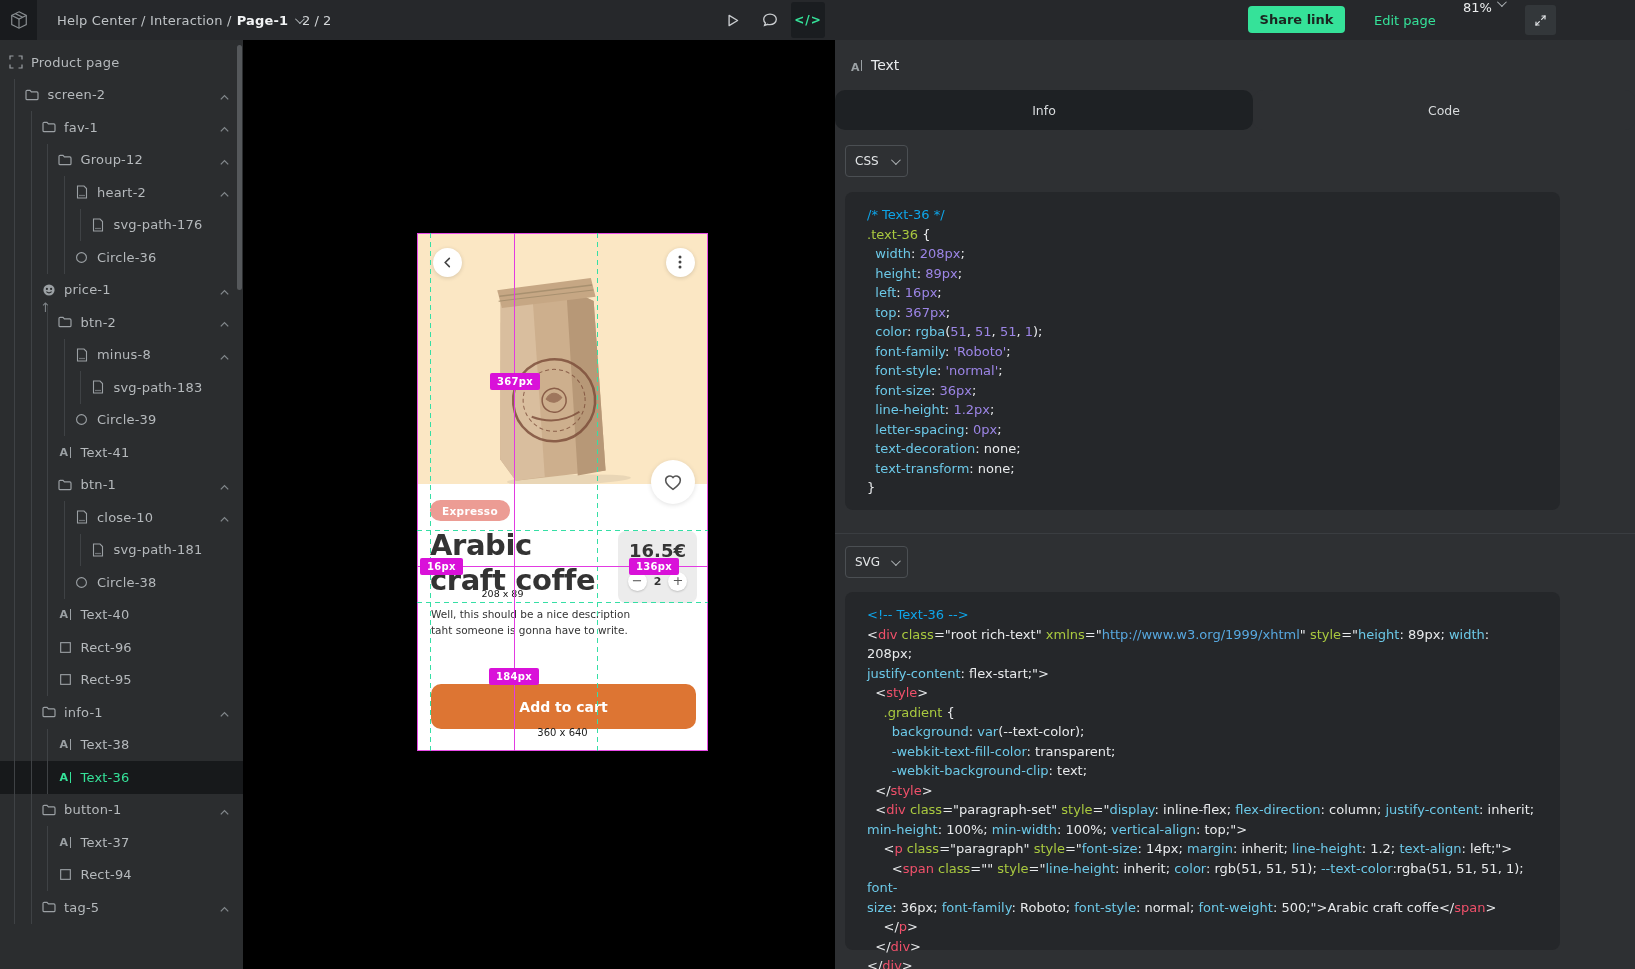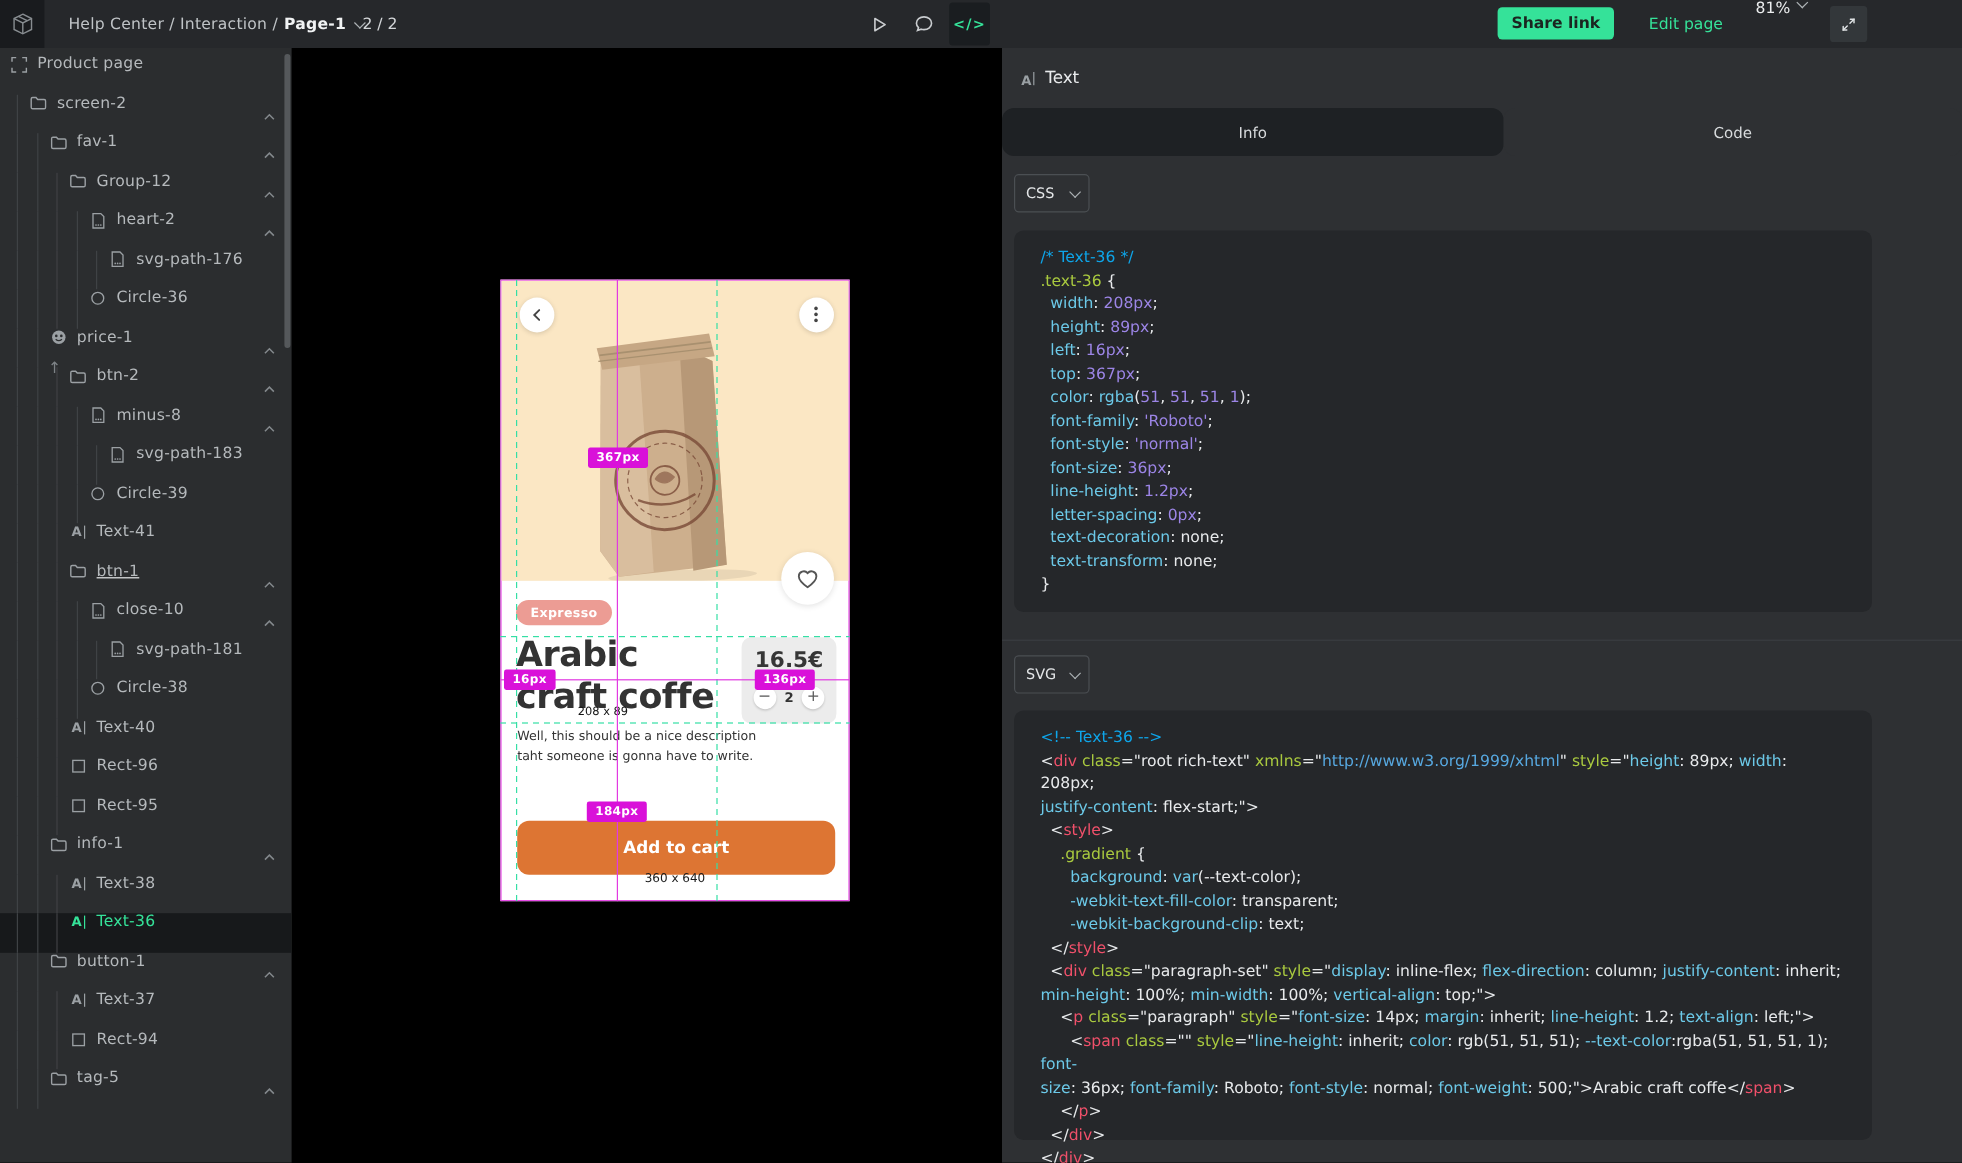--- a/index.html
+++ b/index.html
@@ -18,21 +18,21 @@
   #code-btn { left:791px; width:34px; height:36px; top:2px; background:#1A1D20; border-radius:3px; color:#35E299; font-size:12px; font-weight:700; letter-spacing:1px; }
   #share-btn { position:absolute; left:1248px; top:6px; width:97px; height:27px; background:#35E299; border-radius:4px; border:none; font-size:13px; font-weight:600; color:#1B2520; display:flex; align-items:center; justify-content:center; cursor:pointer; font-family:inherit; }
   #edit-page { position:absolute; left:1374px; top:0; height:40px; display:flex; align-items:center; color:#35E299; font-size:13px; cursor:pointer; }
   #zoom-ctl { position:absolute; left:1463px; top:0; height:40px; display:flex; align-items:flex-start; gap:5px; font-size:13px; color:#eceeef; cursor:pointer; }
   #fs-btn { position:absolute; left:1525px; top:5px; width:31px; height:30px; background:#33373A; border-radius:3px; display:flex; align-items:center; justify-content:center; cursor:pointer; }
   .chev-down { width:7px; height:7px; border-right:1.5px solid #aeb3b6; border-bottom:1.5px solid #aeb3b6; transform:rotate(45deg) translateY(-2px); display:inline-block; }
 
   
   #sidebar { position:absolute; left:0; top:40px; width:243px; height:929px; background:#2B2D2F; z-index:40; overflow:hidden; }
   #tree { position:relative; padding-top:6px; }
-  .tree-row { position:relative; height:32.5px; display:flex; align-items:flex-start; cursor:pointer; }
+  .tree-row { position:relative; height:32.5px; display:flex; align-items:center; cursor:pointer; }
   .tree-row.sel { background:#17191B; }
   .tree-row.sel .tree-label { color:#35E299; }
   .tree-row.sel .tree-icon { color:#35E299; }
   .guide { position:absolute; top:0; bottom:0; width:1px; background:#3F4245; }
   .tree-icon { width:15px; height:15px; flex:0 0 15px; color:#9BA0A4; display:flex; align-items:center; justify-content:center; }
   .tree-label { margin-left:8px; font-size:13px; color:#B5B9BC; letter-spacing:.2px; white-space:nowrap; }
   .tree-chev { position:absolute; right:12px; top:10px; width:13px; height:13px; color:#83888C; }
   .ta { font-size:11px; font-weight:600; color:currentColor; line-height:1; }
   .tb { display:inline-block; width:1px; height:11px; background:currentColor; margin-left:1.5px; }
   #inst-arrow { position:absolute; left:40px; top:260px; color:#7d8286; font-size:13px; }
@@ -303,21 +303,21 @@
       <div class="tree-row" style="padding-left: 57.5px;">
         <i class="guide" style="left:14px"></i>
         <i class="guide" style="left:30.5px"></i>
         <i class="guide" style="left:47px"></i>
         <span class="tree-icon">
           <span class="ta">A</span>
           <span class="tb"></span>
         </span>
         <span class="tree-label">Text-41</span>
       </div>
-      <div class="tree-row" style="padding-left: 57.5px; text-decoration: underline;">
+      <div class="tree-row" style="padding-left: 57.5px;">
         <i class="guide" style="left:14px"></i>
         <i class="guide" style="left:30.5px"></i>
         <i class="guide" style="left:47px"></i>
         <span class="tree-icon">
           <svg width="14" height="12" viewBox="0 0 14 12" fill="none" stroke="currentColor" stroke-width="1.2">
             <path d="M1 2.6 C1 1.9 1.5 1.3 2.2 1.3 H5 L6.4 2.9 H11.8 C12.5 2.9 13 3.5 13 4.2 V9.4 C13 10.1 12.5 10.7 11.8 10.7 H2.2 C1.5 10.7 1 10.1 1 9.4 Z"></path>
           </svg>
         </span>
         <span class="tree-label">btn-1</span>
         <span class="tree-chev"><svg width="13" height="13" viewBox="0 0 14 14" fill="none" stroke="currentColor" stroke-width="1.4">

